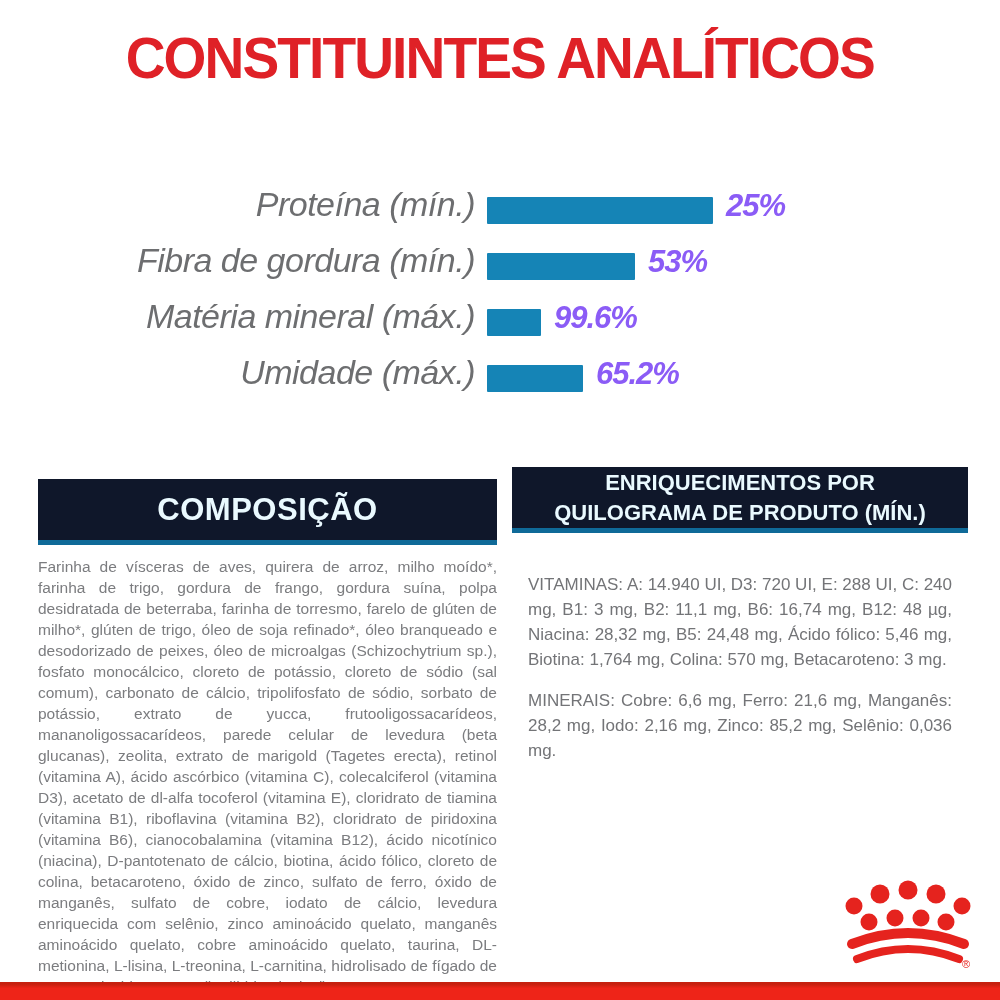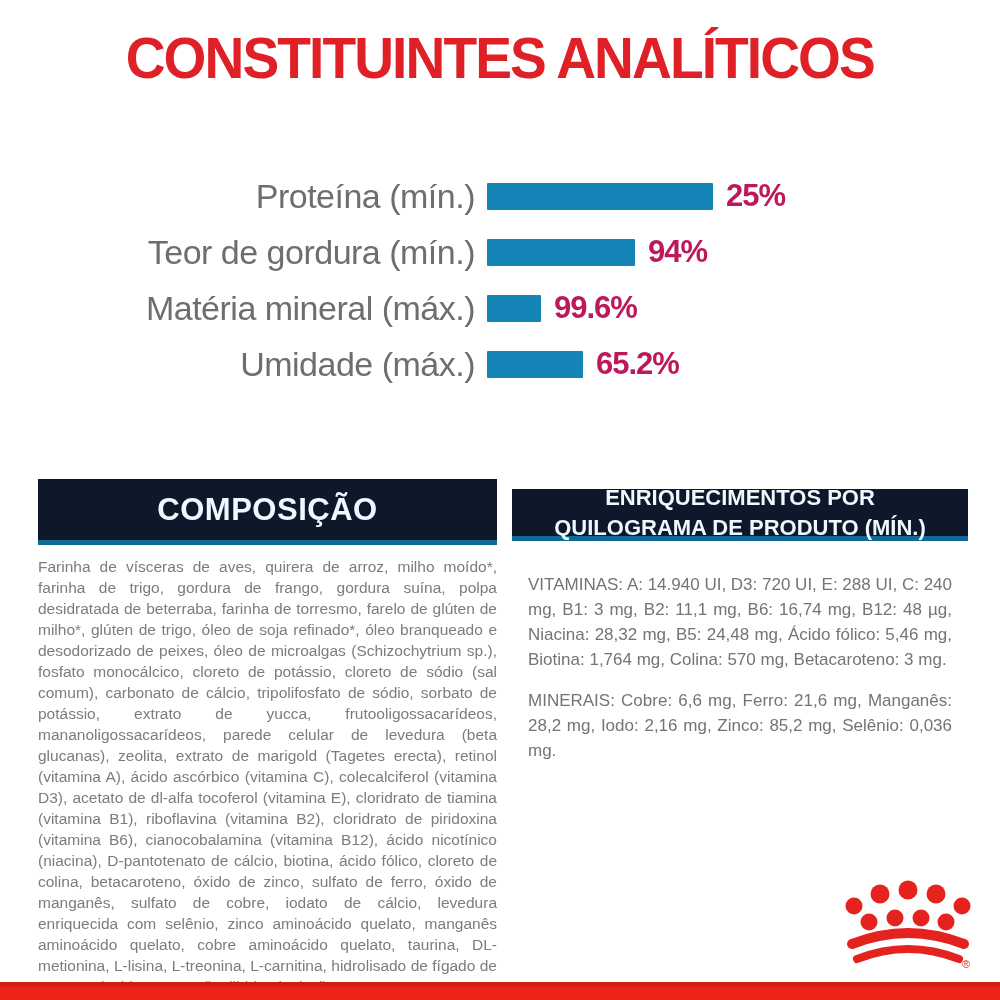--- a/index.html
+++ b/index.html
@@ -18,47 +18,47 @@
   .title {
     display: inline-block;
     font-size: 58px; font-weight: 700; letter-spacing: -2px;
     color: #df2127;
     transform: scaleX(0.95); transform-origin: center;
     white-space: nowrap;
   }
 
   
   .chart { position: absolute; top: 168px; left: 0; width: 1000px; }
-  .chart-row { display: flex; align-items: center; height: 56px; }
+  .chart-row { display: flex; align-items: flex-end; height: 56px; font-style: italic; }
   .chart-label {
     width: 475px; text-align: right;
     font-size: 34px; color: #6d6e70;
     letter-spacing: -0.5px; white-space: nowrap;
   }
   .chart-bar {
     height: 27px; margin-left: 12px;
     border-radius: 1px;
   }
   .chart-value {
     margin-left: 13px;
-    font-size: 31px; font-weight: 700; color: #be185d;
+    font-size: 31px; font-weight: 700; color: #8b5cf6;
     letter-spacing: -1px; white-space: nowrap;
   }
 
   
   .section-header {
     position: absolute;
     background: #0f172a;
     border-bottom: 5px solid #0f6a98;
     color: #eafaff;
     display: flex; align-items: center; justify-content: center;
     text-align: center;
   }
   .header-left { left: 38px; top: 479px; width: 459px; height: 66px; font-size: 31px; font-weight: 700; letter-spacing: 0.5px; }
-  .header-right { left: 512px; top: 489px; width: 456px; height: 52px; font-size: 22px; font-weight: 700; line-height: 1.35; padding: 0 14px; }
+  .header-right { left: 512px; top: 467px; width: 456px; height: 66px; font-size: 22px; font-weight: 700; line-height: 1.35; padding: 0 14px; }
 
   
   .col-left {
     position: absolute; left: 38px; top: 556px; width: 459px;
     font-size: 15.5px; line-height: 21px; color: #7b7c7f;
     text-align: justify;
   }
   .col-right {
     position: absolute; left: 512px; top: 556px; width: 456px;
     font-size: 17px; line-height: 25px; color: #737477;
@@ -84,23 +84,23 @@
     <div class="title">CONSTITUINTES ANALÍTICOS</div>
   </div>
 
   <div class="chart">
     <div class="chart-row">
       <div class="chart-label">Proteína (mín.)</div>
       <div class="chart-bar" style="width: 226px; background: rgb(21, 132, 182);"></div>
       <div class="chart-value">25%</div>
     </div>
     <div class="chart-row">
-      <div class="chart-label">Teor de gordura (mín.)</div>
+      <div class="chart-label">Fibra de gordura (mín.)</div>
       <div class="chart-bar" style="width: 148px; background: rgb(21, 132, 182);"></div>
-      <div class="chart-value">94%</div>
+      <div class="chart-value">53%</div>
     </div>
     <div class="chart-row">
       <div class="chart-label">Matéria mineral (máx.)</div>
       <div class="chart-bar" style="width: 54px; background: rgb(21, 132, 182);"></div>
       <div class="chart-value">99.6%</div>
     </div>
     <div class="chart-row">
       <div class="chart-label">Umidade (máx.)</div>
       <div class="chart-bar" style="width: 96px; background: rgb(21, 132, 182);"></div>
       <div class="chart-value">65.2%</div>

